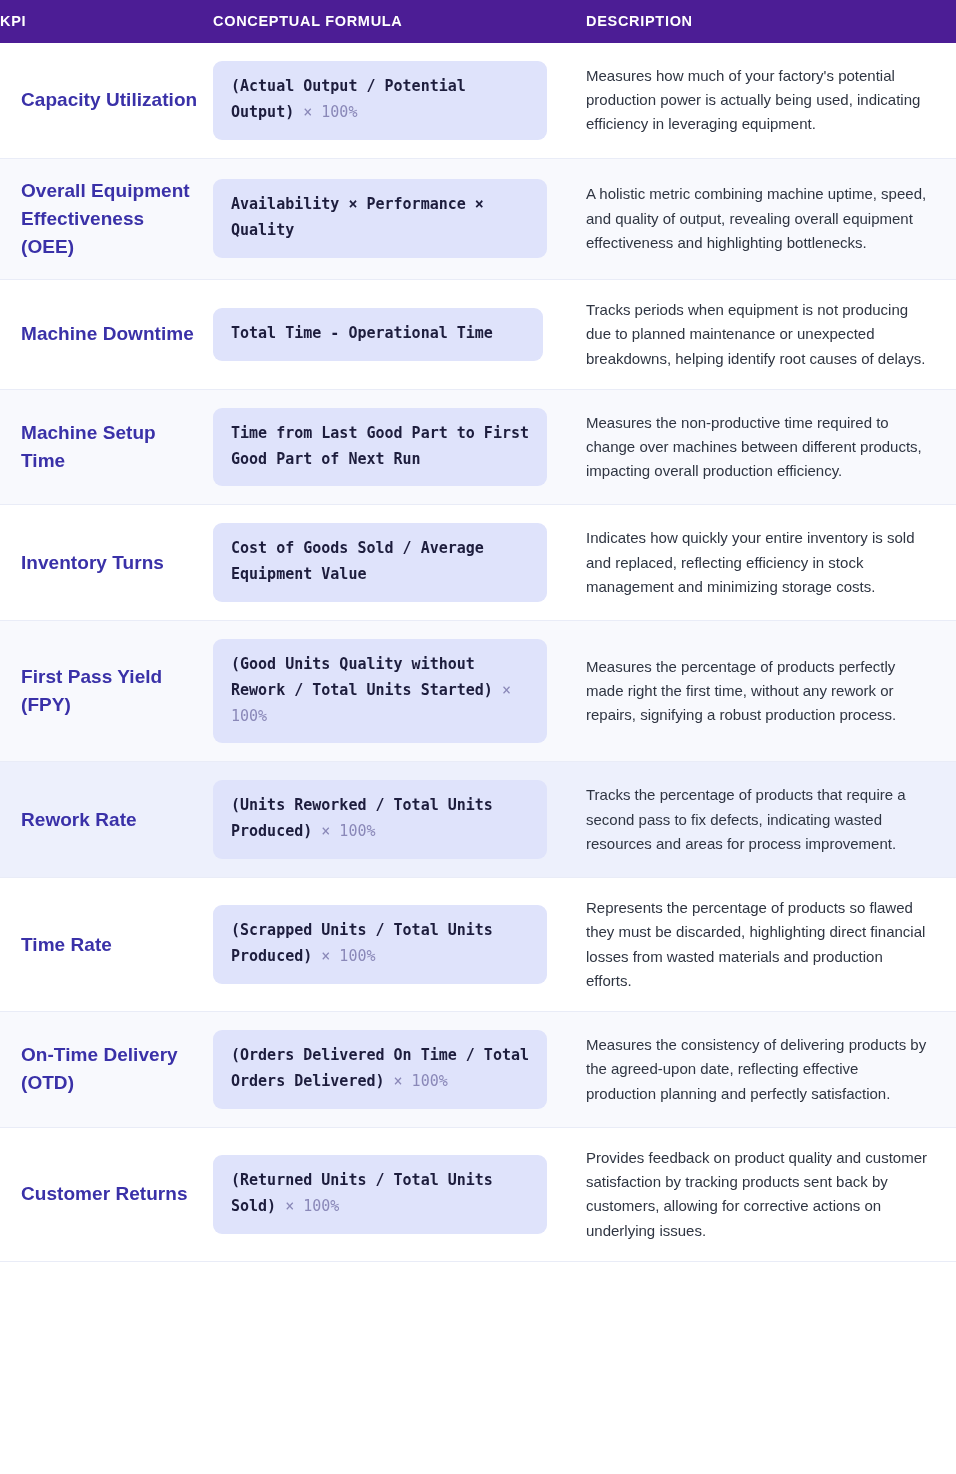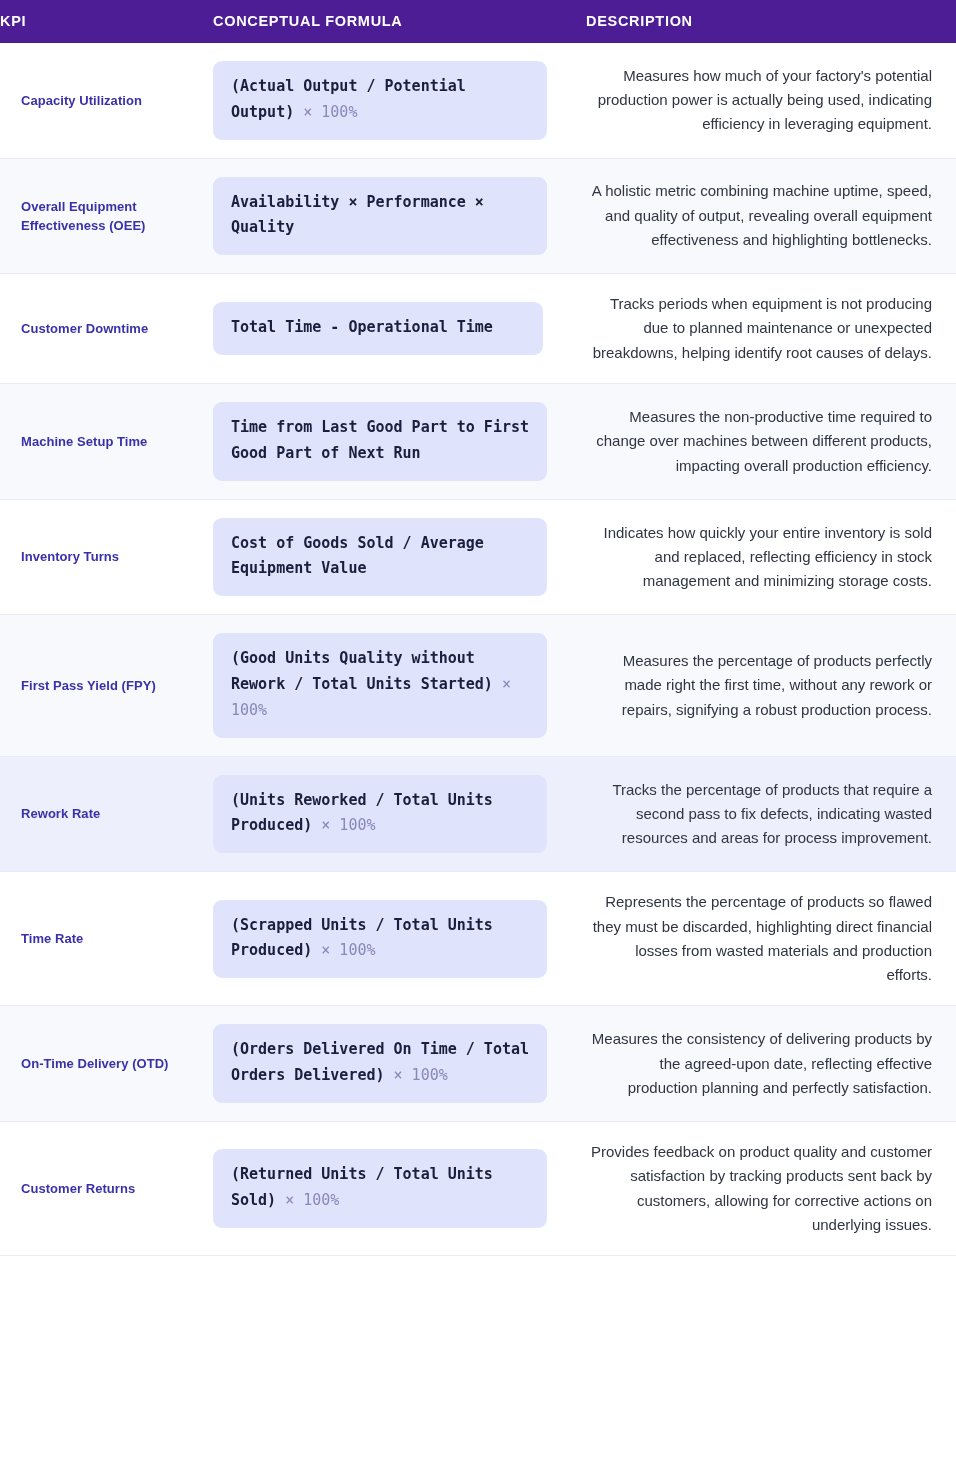--- a/index.html
+++ b/index.html
@@ -48,21 +48,21 @@
     border: none;
   }
 
   
   td.cell-kpi {
     width: 213px;
     padding: 18px 14px 18px 21px;
   }
   .kpi-name {
     color: #3a31a8;
-    font-size: 13px;
+    font-size: 19px;
     font-weight: bold;
     line-height: 1.48;
     letter-spacing: 0.05px;
   }
 
   
   td.cell-formula {
     width: 373px;
     padding: 18px 28px 18px 0;
   }
@@ -86,21 +86,20 @@
   .formula-text b {
     color: #1d1d3d;
     font-weight: bold;
     text-align: right;
   }
 
   
   td.cell-desc {
     width: 370px;
     padding: 18px 24px 18px 0;
-    text-align: right;
   }
   .desc-text {
     color: #2f3542;
     font-size: 15px;
     line-height: 1.62;
   }
 </style>
 </head>
 <body>
 
@@ -126,21 +125,21 @@
         <td class="cell-kpi">
           <div class="kpi-name">Overall Equipment Effectiveness (OEE)</div>
         </td>
         <td class="cell-formula"><div class="formula-box"><div class="formula-text"><b>Availability × Performance × Quality</b><span></span></div></div></td>
         <td class="cell-desc">
           <div class="desc-text">A holistic metric combining machine uptime, speed, and quality of output, revealing overall equipment effectiveness and highlighting bottlenecks.</div>
         </td>
       </tr>
       <tr class="rowbg-white">
         <td class="cell-kpi">
-          <div class="kpi-name">Customer Downtime</div>
+          <div class="kpi-name">Machine Downtime</div>
         </td>
         <td class="cell-formula"><div class="formula-box"><div class="formula-text"><b>Total Time - Operational Time</b><span></span></div></div></td>
         <td class="cell-desc">
           <div class="desc-text">Tracks periods when equipment is not producing due to planned maintenance or unexpected breakdowns, helping identify root causes of delays.</div>
         </td>
       </tr>
       <tr class="rowbg-tint">
         <td class="cell-kpi">
           <div class="kpi-name">Machine Setup Time</div>
         </td>

